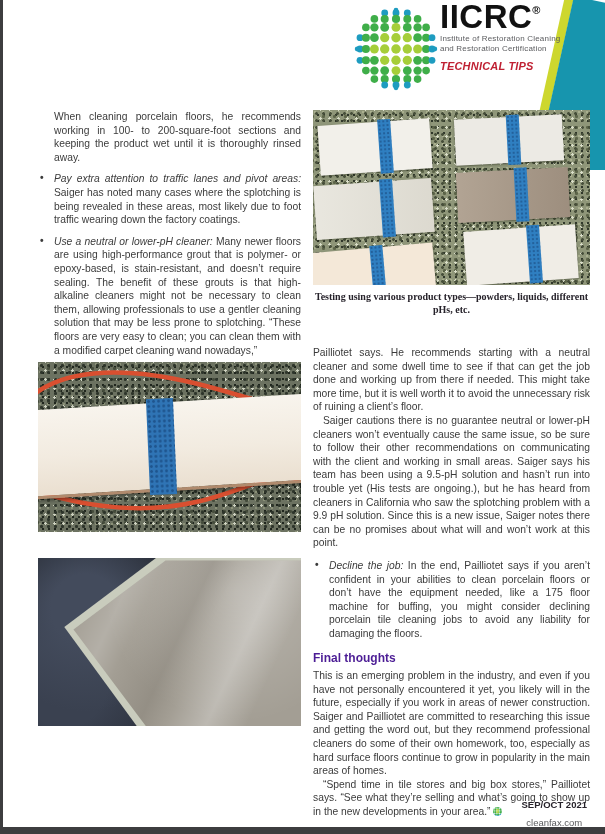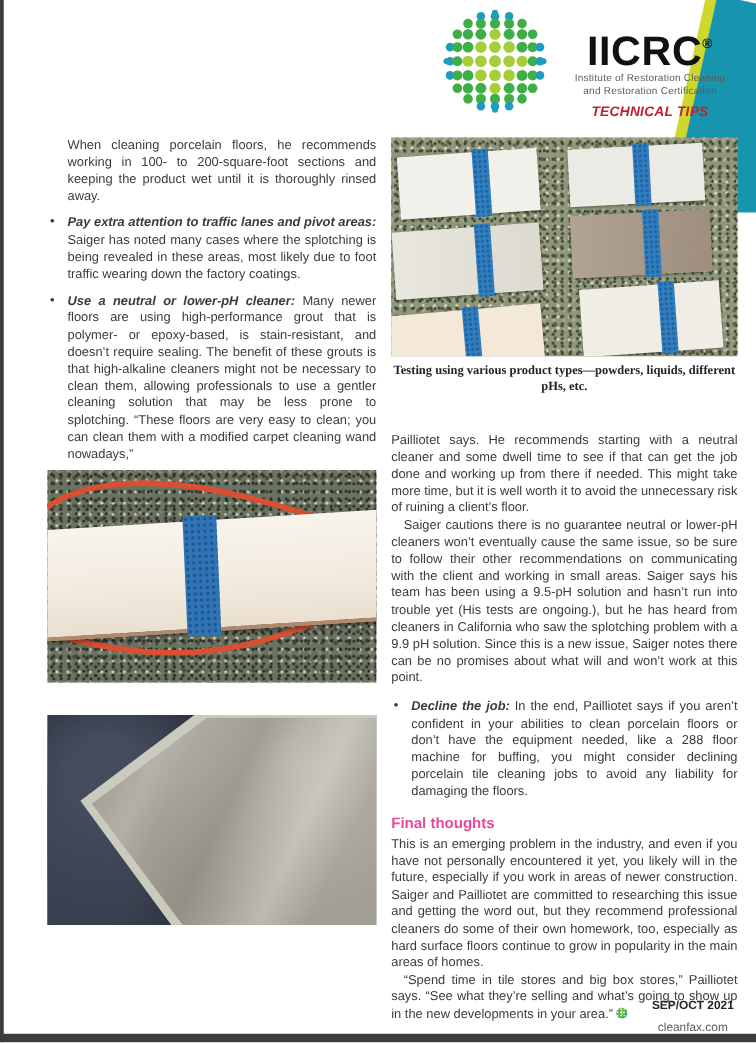--- a/index.html
+++ b/index.html
@@ -7,49 +7,49 @@
     position:relative;width:605px;height:834px;background:#ffffff;
     font-family:"Liberation Sans",sans-serif;color:#3b3b3b;overflow:hidden;
     margin:0 auto;
   }
   
   .edge-left{position:absolute;left:0;top:0;width:3px;height:834px;background:#3d3d3f;}
   .edge-bottom{position:absolute;left:0;bottom:0;width:605px;height:7px;background:#3d3d3f;}
 
   
   .logo-globe{position:absolute;left:354px;top:6px;width:84px;height:86px;}
-  .brand-block{position:absolute;left:440px;top:24px;width:160px;text-align:center;}
+  .brand-block{position:absolute;left:440px;top:0;width:160px;}
   .brand{font-size:33px;font-weight:bold;color:#111;letter-spacing:.5px;line-height:1;}
   .brand sup{font-size:11px;vertical-align:14px;}
   .tagline{font-size:8px;color:#5a5b5e;line-height:1.25;margin-top:1px;letter-spacing:.2px;}
   .banner{font-size:11px;font-weight:bold;font-style:italic;color:#bf2032;margin-top:6px;letter-spacing:.2px;white-space:nowrap;}
 
   
   .corner-bands{position:absolute;right:0;top:0;width:80px;height:170px;overflow:hidden;}
   .band{position:absolute;top:-4px;height:230px;transform-origin:top left;transform:rotate(12.5deg);}
   .band.lime{left:40px;width:9px;background:#cdd72e;}
   .band.teal{left:49px;width:130px;background:#1795ae;}
 
   
   .col{position:absolute;top:110px;font-size:10.3px;line-height:13.6px;text-align:justify;}
   .col-left{left:38px;width:263px;}
   .col-right{left:313px;width:277px;}
   .para{padding-left:16px;margin:0;}
   .bullet{position:relative;padding-left:16px;margin-top:8px;}
   .bullet .dot{position:absolute;left:2px;top:-1px;font-weight:bold;}
-  .b-title{font-weight:bold;font-style:italic;}
+  .b-title{font-weight:normal;font-style:italic;}
   .rpara{margin:0;}
   .indent{text-indent:10px;}
 
   .caption{
     font-family:"Liberation Serif",serif;font-weight:bold;color:#26222a;
     font-size:10px;line-height:13px;text-align:center;margin-top:5px;
   }
 
-  .final-heading{font-size:12px;font-weight:bold;color:#ec4899;margin-top:12px;margin-bottom:3px;text-align:left;}
+  .final-heading{font-size:12px;font-weight:bold;color:#4c1d95;margin-top:12px;margin-bottom:3px;text-align:left;}
 
   .endmark{
     display:inline-block;width:9px;height:9px;border-radius:50%;vertical-align:-1px;margin-left:3px;
     background-image:radial-gradient(circle,rgba(255,255,255,.85) 0 .7px,transparent 1px),
       radial-gradient(circle at 50% 45%,#a6ce39 0 28%,#3fae49 29% 66%,#1e9cc0 67%);
     background-size:2.6px 2.6px,100% 100%;
   }
 
   
   .fig{position:relative;overflow:hidden;}
@@ -243,21 +243,21 @@
           <div class="tape" style="left:56%;"></div>
         </div>
 
     </div>
     <div class="caption">Testing using various product types—powders, liquids, different pHs, etc.</div>
 
     <p class="rpara" style="margin-top:30px;">Pailliotet says. He recommends starting with a neutral cleaner and some dwell time to see if that can get the job done and working up from there if needed. This might take more time, but it is well worth it to avoid the unnecessary risk of ruining a client’s floor.</p>
     <p class="rpara indent">Saiger cautions there is no guarantee neutral or lower-pH cleaners won’t eventually cause the same issue, so be sure to follow their other recommendations on communicating with the client and working in small areas. Saiger says his team has been using a 9.5-pH solution and hasn’t run into trouble yet (His tests are ongoing.), but he has heard from cleaners in California who saw the splotching problem with a 9.9 pH solution. Since this is a new issue, Saiger notes there can be no promises about what will and won’t work at this point.</p>
 
     <div class="bullet" style="margin-top:9px;">
-      <span class="dot">•</span><span class="b-title">Decline the job:</span><span> In the end, Pailliotet says if you aren’t confident in your abilities to clean porcelain floors or don’t have the equipment needed, like a 288 floor machine for buffing, you might consider declining porcelain tile cleaning jobs to avoid any liability for damaging the floors.</span>
+      <span class="dot">•</span><span class="b-title">Decline the job:</span><span> In the end, Pailliotet says if you aren’t confident in your abilities to clean porcelain floors or don’t have the equipment needed, like a 175 floor machine for buffing, you might consider declining porcelain tile cleaning jobs to avoid any liability for damaging the floors.</span>
     </div>
 
     <div class="final-heading">Final thoughts</div>
     <p class="rpara">This is an emerging problem in the industry, and even if you have not personally encountered it yet, you likely will in the future, especially if you work in areas of newer construction. Saiger and Pailliotet are committed to researching this issue and getting the word out, but they recommend professional cleaners do some of their own homework, too, especially as hard surface floors continue to grow in popularity in the main areas of homes.</p>
     <p class="rpara indent"><span>“Spend time in tile stores and big box stores,” Pailliotet says. “See what they’re selling and what’s going to show up in the new developments in your area.”</span><span class="endmark"></span></p>
   </div>
 
   <div class="footer">
     <span class="issue">SEP/OCT 2021</span>
     <span class="site">cleanfax.com</span>

